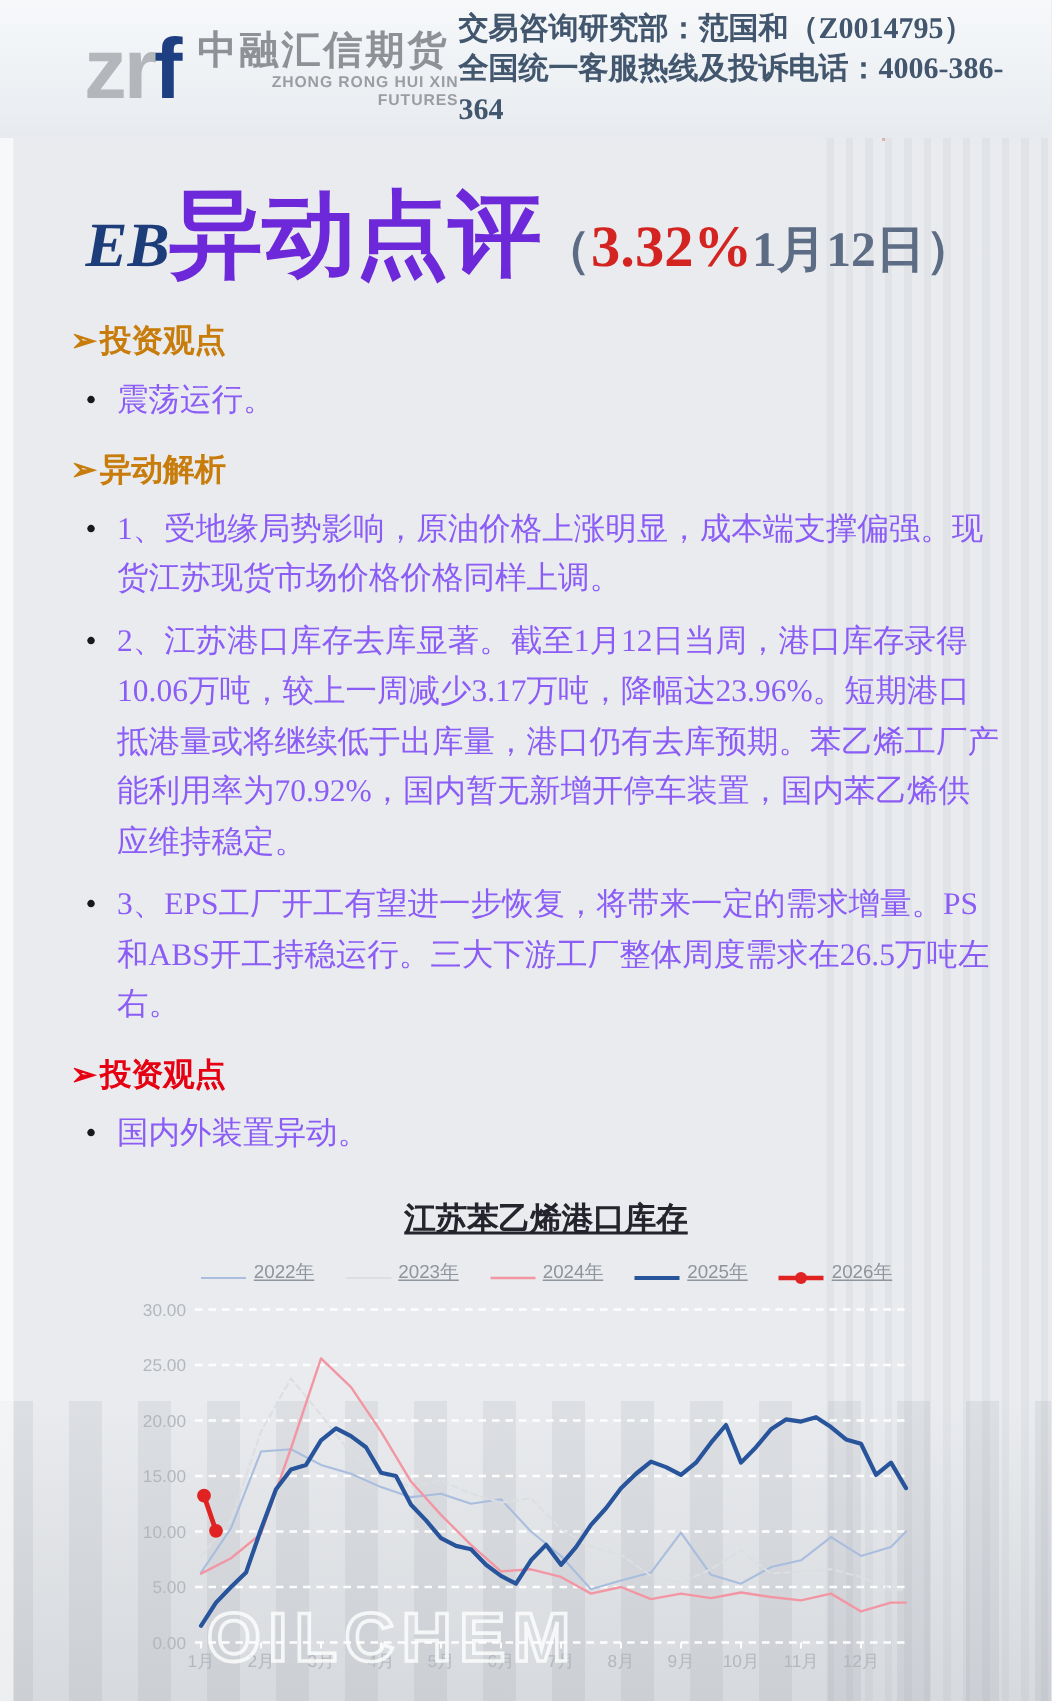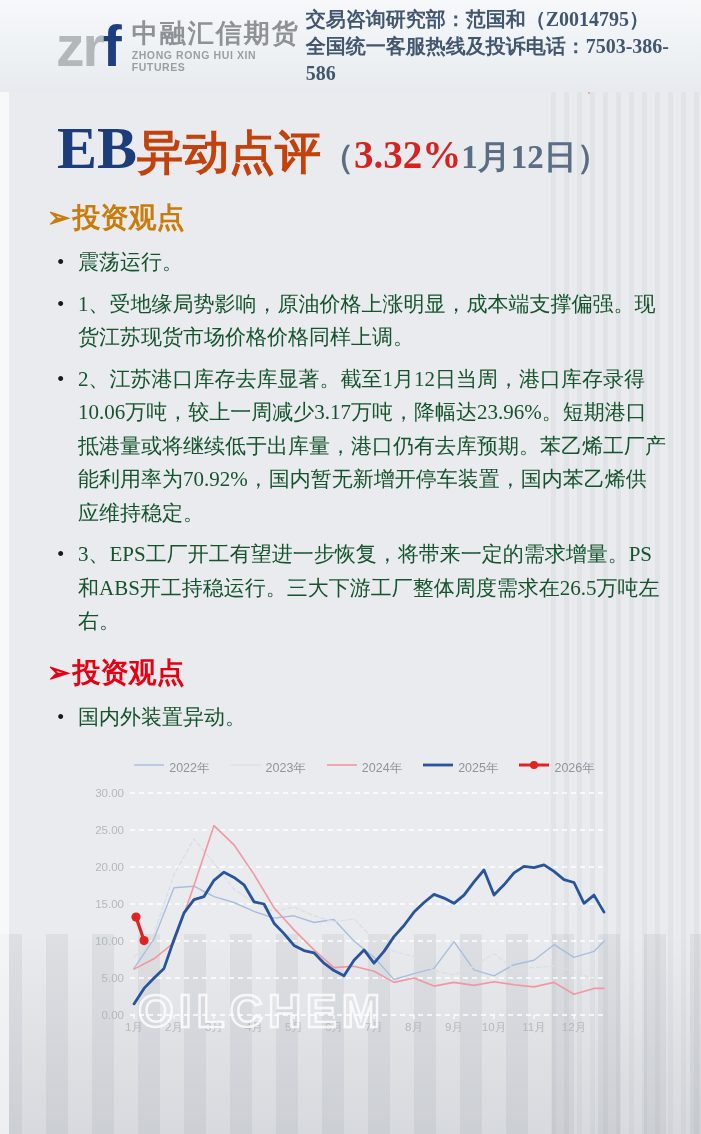--- a/index.html
+++ b/index.html
@@ -34,96 +34,98 @@
     position:relative;height:92px;
     background:linear-gradient(180deg,#f6f8fa 0%,#eef1f4 60%,#e7ebef 100%);
     display:flex;align-items:center;
   }
   .logo{display:flex;align-items:center;margin-left:56px;}
   .logo-letters{font-family:"Liberation Sans",sans-serif;font-weight:bold;font-size:57px;line-height:1;letter-spacing:-2px;}
   .logo-zr{color:#b3b7bb;}
   .logo-f{color:#1d3e80;}
   .logo-textcol{margin-left:12px;}
   .logo-cn{font-family:"Liberation Sans",sans-serif;font-weight:bold;font-size:26px;color:#8e9296;letter-spacing:2px;line-height:1.1;}
-  .logo-en{font-family:"Liberation Sans",sans-serif;font-weight:bold;font-size:10.5px;color:#9a9ea2;letter-spacing:.6px;margin-top:2px;}
+  .logo-en{font-family:"Liberation Sans",sans-serif;font-weight:bold;font-size:10.5px;color:#9a9ea2;letter-spacing:.6px;margin-top:2px;text-align:right;}
   .contact{margin-left:auto;margin-right:14px;color:#42566e;font-size:20px;font-weight:bold;line-height:27px;}
   
   .title{margin:22px 0 6px 57px;white-space:nowrap;}
-  .t-eb{font-size:60px;font-weight:bold;}
-  .t-rest{font-size:46px;font-weight:600;color:#c2410c;}
+  .t-eb{font-size:42px;font-weight:bold;font-style:italic;}
+  .t-rest{font-size:62px;font-weight:600;color:#6d28d9;}
   .t-paren,.t-date{font-size:33px;font-weight:600;color:#5c6c84;}
   .t-pct{font-size:39px;font-weight:bold;}
   .t-date{}
   
   .sections{margin:4px 0 0 47px;width:620px;}
-  .sec-h{font-size:28px;font-weight:bold;margin:15px 0 9px 0;font-family:"Liberation Serif",serif;}
+  .sec-h{font-size:21px;font-weight:bold;margin:15px 0 9px 0;font-family:"Liberation Serif",serif;}
   .sec-h .arrow{margin-right:2px;}
-  .bullet{position:relative;padding-left:31px;font-size:21px;line-height:33.5px;color:#14532d;margin:8px 0;}
+  .bullet{position:relative;padding-left:31px;font-size:21px;line-height:33.5px;color:#8b5cf6;margin:8px 0;}
   .bullet::before{content:"\2022";position:absolute;left:10px;top:0;color:#17181a;}
   
   .chart-block{width:560px;margin:26px 0 0 84px;position:relative;}
   .chart-title{
     text-align:center;font-size:21px;font-weight:bold;color:#24242c;
     text-decoration:underline;margin:0 0 14px 0;font-family:"Liberation Serif",serif;
   }
   .legend{display:flex;justify-content:center;align-items:center;gap:20px;margin-bottom:4px;
     font-family:"Liberation Sans",sans-serif;font-size:12.5px;color:#8f959c;}
-  .legend-item{display:flex;align-items:flex-start;gap:4px;}
+  .legend-item{display:flex;align-items:flex-end;gap:4px;text-decoration:underline;}
 </style>
 </head>
 <body>
 
 <div class="bg-right"></div>
 <div class="bg-bottom"></div>
 <div class="bg-left-strip"></div>
 <div class="bg-red-line"></div>
 
 <header class="header">
   <div class="logo">
     <div class="logo-letters"><span class="logo-zr">zr</span><span class="logo-f">f</span></div>
     <div class="logo-textcol">
       <div class="logo-cn">中融汇信期货</div>
       <div class="logo-en">ZHONG RONG HUI XIN FUTURES</div>
     </div>
   </div>
   <div class="contact">
     <div>交易咨询研究部：范国和（Z0014795）</div>
-    <div>全国统一客服热线及投诉电话：7503-386-586</div>
+    <div>全国统一客服热线及投诉电话：4006-386-364</div>
   </div>
 </header>
 
 <h1 class="title"><span class="t-eb" id="t-eb" style="color: rgb(28, 60, 122);">EB</span><span class="t-rest">异动点评</span><span class="t-paren">（</span><span class="t-pct" id="t-pct" style="color: rgb(212, 36, 33);">3.32%</span><span class="t-date">1月12日</span><span class="t-paren">）</span></h1>
 
 <main class="sections" id="sections">
   <section>
     <h2 class="sec-h" style="color: rgb(200, 124, 12);"><span class="arrow">➢</span><span class="sec-label">投资观点</span></h2>
     <div class="sec-bullets">
   <p class="bullet">震荡运行。</p>
 </div>
   </section>
 
   <section>
+    <h2 class="sec-h" style="color: rgb(200, 124, 12);"><span class="arrow">➢</span><span class="sec-label">异动解析</span></h2>
     <div class="sec-bullets">
   <p class="bullet">1、受地缘局势影响，原油价格上涨明显，成本端支撑偏强。现货江苏现货市场价格价格同样上调。</p>
 
   <p class="bullet">2、江苏港口库存去库显著。截至1月12日当周，港口库存录得10.06万吨，较上一周减少3.17万吨，降幅达23.96%。短期港口抵港量或将继续低于出库量，港口仍有去库预期。苯乙烯工厂产能利用率为70.92%，国内暂无新增开停车装置，国内苯乙烯供应维持稳定。</p>
 
   <p class="bullet">3、EPS工厂开工有望进一步恢复，将带来一定的需求增量。PS和ABS开工持稳运行。三大下游工厂整体周度需求在26.5万吨左右。</p>
 </div>
   </section>
 
   <section>
     <h2 class="sec-h" style="color: rgb(230, 0, 18);"><span class="arrow">➢</span><span class="sec-label">投资观点</span></h2>
     <div class="sec-bullets">
   <p class="bullet">国内外装置异动。</p>
 </div>
   </section>
 </main>
 
 <section class="chart-block">
+  <h2 class="chart-title">江苏苯乙烯港口库存</h2>
   <div class="legend" id="legend">
       <span class="legend-item">
         <svg width="32" height="10">
           <line x1="1" x2="31" y1="5" y2="5" stroke="#a9bede" stroke-width="1.4"></line>
         </svg>
         <span>2022年</span>
       </span>
       <span class="legend-item">
         <svg width="32" height="10">
           <line x1="1" x2="31" y1="5" y2="5" stroke="#dcdfe2" stroke-width="1.4"></line>

